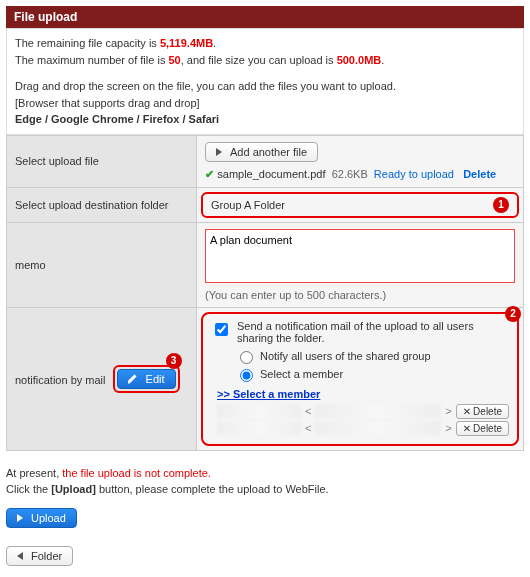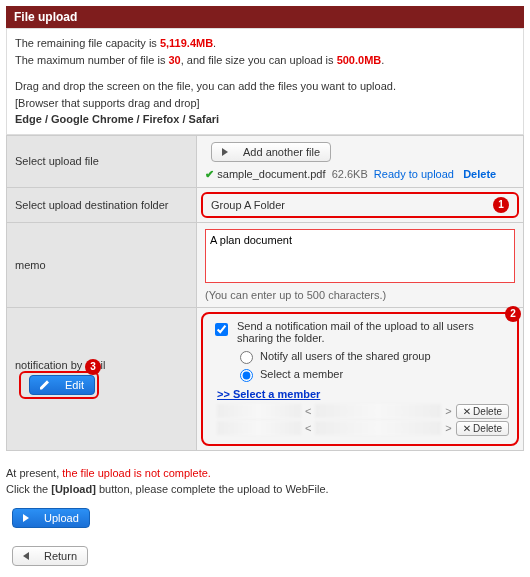--- a/index.html
+++ b/index.html
@@ -35,29 +35,28 @@
     border: 1px solid #ccc;
     padding: 6px 8px;
     vertical-align: middle;
     background: #e5e5e5;
     font-size: 11px;
   }
   .form-table td.val { background: #f5f5f5; }
   .btn {
     display: inline-flex;
     align-items: center;
-    gap: 15px;
+    gap: 8px;
     padding: 3px 10px;
     border: 1px solid #aaa;
     border-radius: 4px;
     background: linear-gradient(#fff,#eee);
     font-size: 11px;
     cursor: pointer;
     color:#333;
-    margin-left:6px;
   }
   .btn.blue {
     background: linear-gradient(#2b90f5,#1a6fd6);
     color: #fff;
     border: 1px solid #1461b8;
   }
   .check { color: #2aa52a; font-weight: bold; }
   .file-line { margin-top: 6px; }
   .dest-box {
     border: 2px solid #e60000;
@@ -151,21 +150,21 @@
 
 <div class="header-bar">
   <span>File upload</span>
 </div>
 
 <div class="info-box">
   <div>
     <span>The remaining file capacity is </span><span class="red">5,119.4MB</span><span>.</span>
   </div>
   <div>
-    <span>The maximum number of file is </span><span class="red">30</span><span>, and file size you can upload is </span><span class="red">500.0MB</span><span>.</span>
+    <span>The maximum number of file is </span><span class="red">50</span><span>, and file size you can upload is </span><span class="red">500.0MB</span><span>.</span>
   </div>
   <div style="height:10px"></div>
   <div>Drag and drop the screen on the file, you can add the files you want to upload.</div>
   <div>[Browser that supports drag and drop]</div>
   <div class="bold">Edge / Google Chrome / Firefox / Safari</div>
 </div>
 
 <table class="form-table">
   <tbody>
       <tr>
@@ -269,15 +268,15 @@
 <div class="upload-block">
   <span class="btn blue">
     <span class="tri tri-right-white"></span>
     <span>Upload</span>
   </span>
 </div>
 
 <div>
   <span class="btn">
     <span class="tri tri-left"></span>
-    <span>Return</span>
+    <span>Folder</span>
   </span>
 </div>
 
 </body></html>

